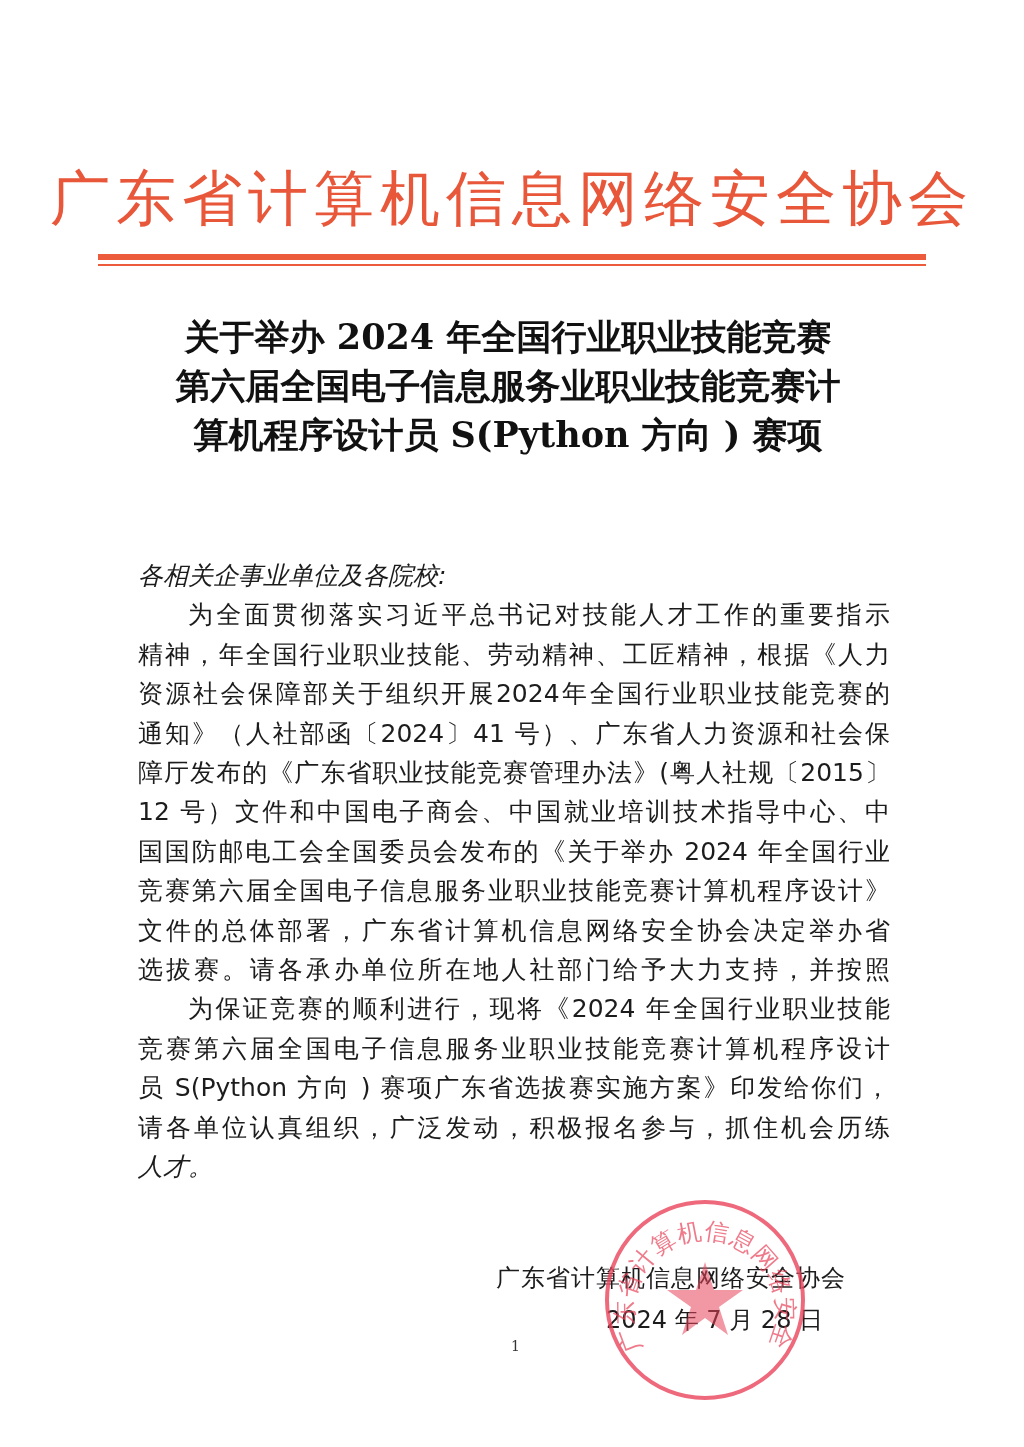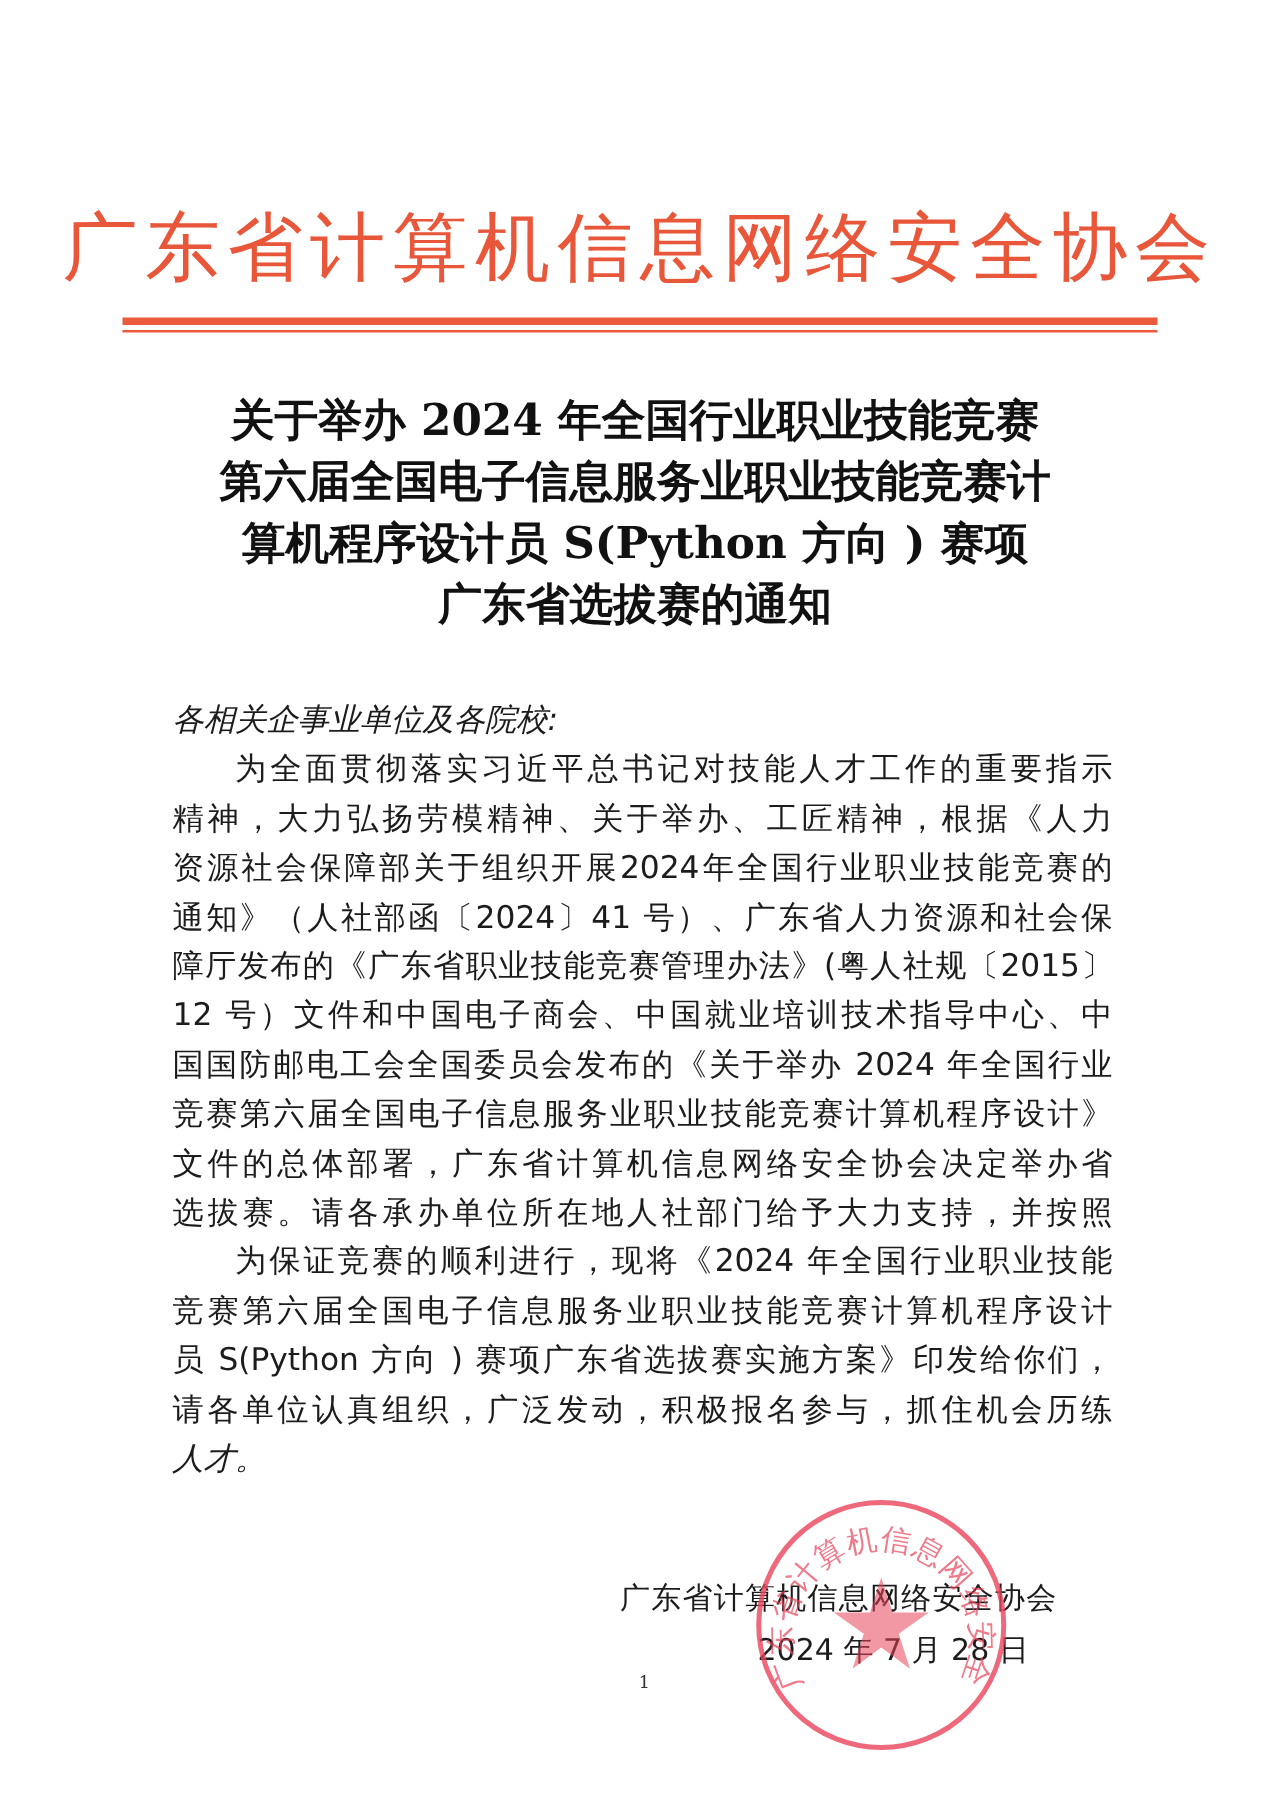--- a/index.html
+++ b/index.html
@@ -23,28 +23,27 @@
 <body>
 
 <div class="masthead">广东省计算机信息网络安全协会</div>
 <div class="rule-thick"></div>
 <div class="rule-thin"></div>
 
 <div class="title">
   <div>关于举办 2024 年全国行业职业技能竞赛</div>
   <div>第六届全国电子信息服务业职业技能竞赛计</div>
   <div>算机程序设计员 S(Python 方向 ) 赛项</div>
-  <div>广东省选拔赛的通知</div>
 </div>
 
 <div class="body">
   <div class="line last">各相关企事业单位及各院校:</div>
   <div>
     <div class="line indent">为全面贯彻落实习近平总书记对技能人才工作的重要指示</div>
-    <div class="line">精神，大力弘扬劳模精神、关于举办、工匠精神，根据《人力</div>
+    <div class="line">精神，年全国行业职业技能、劳动精神、工匠精神，根据《人力</div>
     <div class="line">资源社会保障部关于组织开展2024年全国行业职业技能竞赛的</div>
     <div class="line">通知》（人社部函〔2024〕41 号）、广东省人力资源和社会保</div>
     <div class="line">障厅发布的《广东省职业技能竞赛管理办法》(粤人社规〔2015〕</div>
     <div class="line">12 号）文件和中国电子商会、中国就业培训技术指导中心、中</div>
     <div class="line">国国防邮电工会全国委员会发布的《关于举办 2024 年全国行业</div>
     <div class="line">竞赛第六届全国电子信息服务业职业技能竞赛计算机程序设计》</div>
     <div class="line">文件的总体部署，广东省计算机信息网络安全协会决定举办省</div>
     <div class="line">选拔赛。请各承办单位所在地人社部门给予大力支持，并按照</div>
   </div>
   <div>

